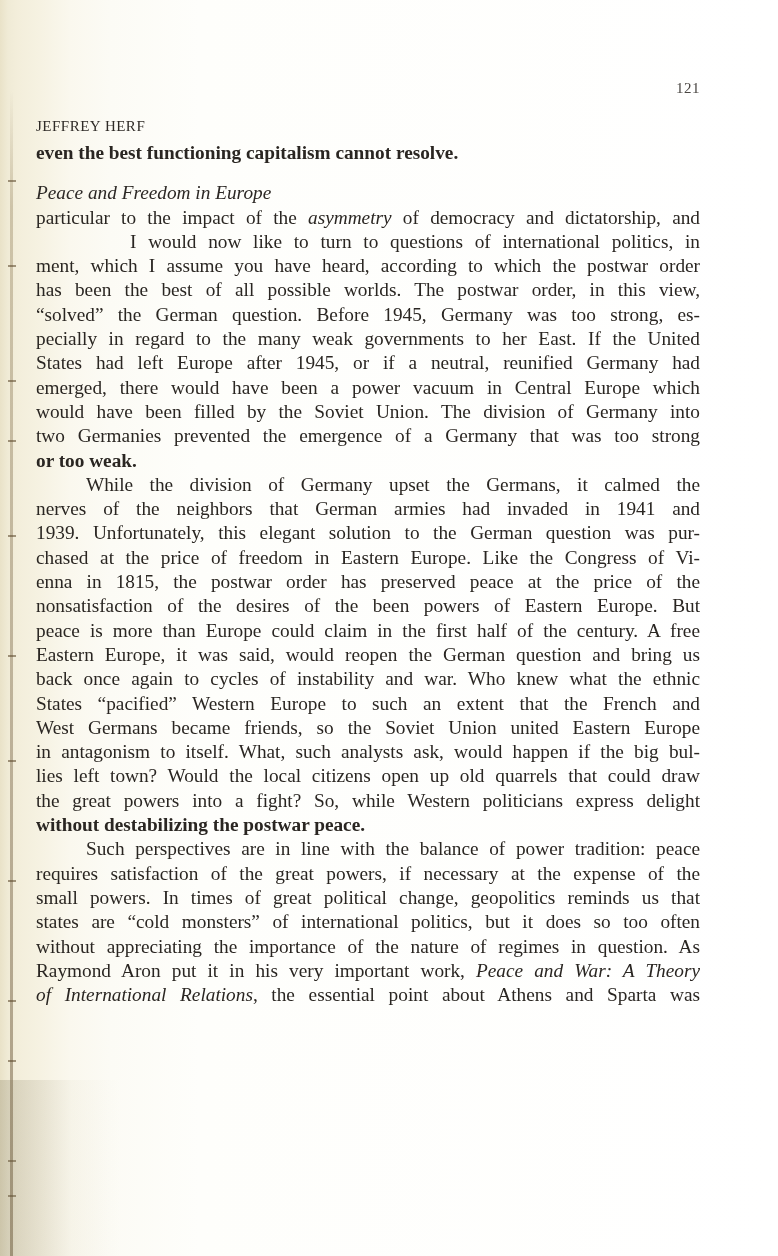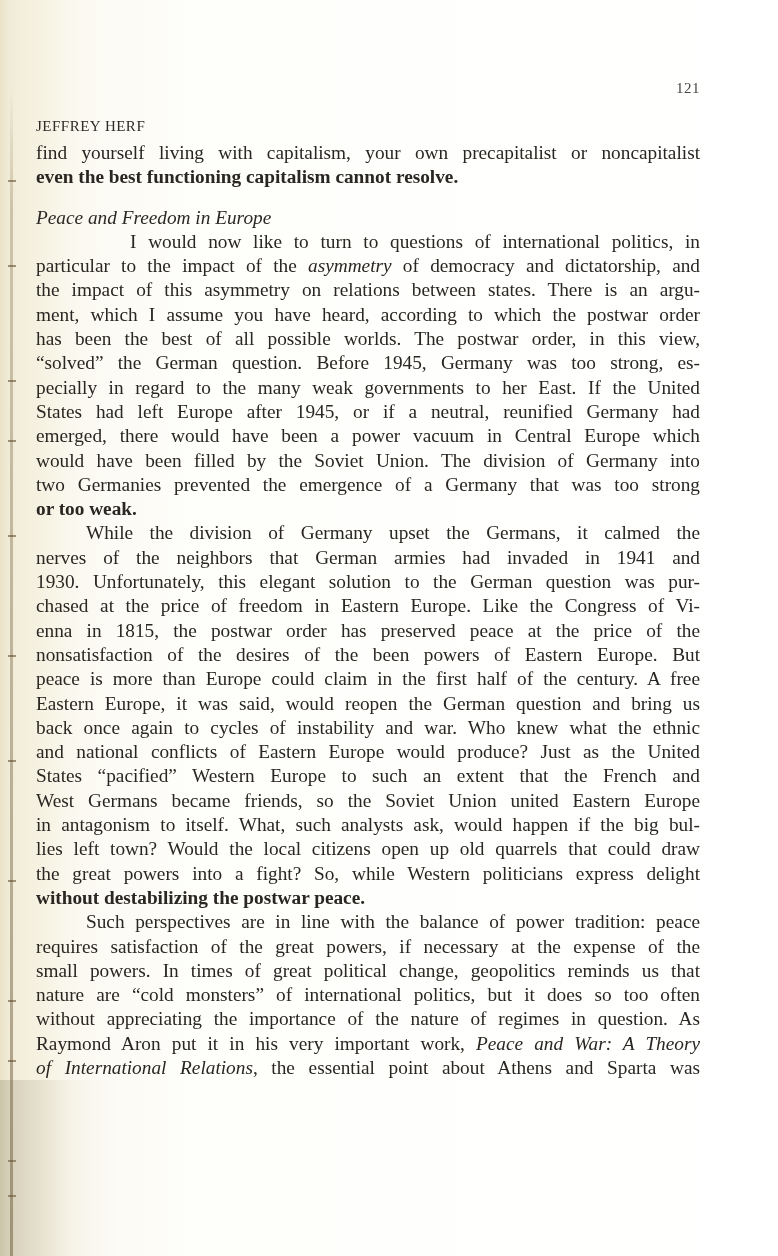--- a/index.html
+++ b/index.html
@@ -135,58 +135,55 @@
   <div class="tick" style="top:1195px"></div>
   <div class="bind-shadow"></div>
 
   <div class="running-head">
     <span class="author">JEFFREY HERF</span>
     <span class="page-num">121</span>
   </div>
 
   <div class="text-block">
 
-    <span class="line">find yourself living with capitalism, your own precapitalist or noncapitalist</span>
     <span class="line last">even the best functioning capitalism cannot resolve.</span>
 
     <span class="gap"></span>
 
     <span class="heading">Peace and Freedom in Europe</span>
 
+    <span class="line"><span>particular to the impact of the </span><em>asymmetry</em><span> of democracy and dictatorship, and</span></span>
     <span class="line indent-big">I would now like to turn to questions of international politics, in</span>
-    <span class="line"><span>particular to the impact of the </span><em>asymmetry</em><span> of democracy and dictatorship, and</span></span>
-    <span class="line">the impact of this asymmetry on relations between states. There is an argu-</span>
     <span class="line">ment, which I assume you have heard, according to which the postwar order</span>
     <span class="line">has been the best of all possible worlds. The postwar order, in this view,</span>
     <span class="line">“solved” the German question. Before 1945, Germany was too strong, es-</span>
     <span class="line">pecially in regard to the many weak governments to her East. If the United</span>
     <span class="line">States had left Europe after 1945, or if a neutral, reunified Germany had</span>
     <span class="line">emerged, there would have been a power vacuum in Central Europe which</span>
     <span class="line">would have been filled by the Soviet Union. The division of Germany into</span>
     <span class="line">two Germanies prevented the emergence of a Germany that was too strong</span>
     <span class="line last">or too weak.</span>
 
     <span class="line indent">While the division of Germany upset the Germans, it calmed the</span>
     <span class="line">nerves of the neighbors that German armies had invaded in 1941 and</span>
-    <span class="line">1930. Unfortunately, this elegant solution to the German question was pur-</span>
+    <span class="line">1939. Unfortunately, this elegant solution to the German question was pur-</span>
     <span class="line">chased at the price of freedom in Eastern Europe. Like the Congress of Vi-</span>
     <span class="line">enna in 1815, the postwar order has preserved peace at the price of the</span>
     <span class="line">nonsatisfaction of the desires of the been powers of Eastern Europe. But</span>
     <span class="line">peace is more than Europe could claim in the first half of the century. A free</span>
     <span class="line">Eastern Europe, it was said, would reopen the German question and bring us</span>
     <span class="line">back once again to cycles of instability and war. Who knew what the ethnic</span>
-    <span class="line">and national conflicts of Eastern Europe would produce? Just as the United</span>
     <span class="line">States “pacified” Western Europe to such an extent that the French and</span>
     <span class="line">West Germans became friends, so the Soviet Union united Eastern Europe</span>
     <span class="line">in antagonism to itself. What, such analysts ask, would happen if the big bul-</span>
     <span class="line">lies left town? Would the local citizens open up old quarrels that could draw</span>
     <span class="line">the great powers into a fight? So, while Western politicians express delight</span>
     <span class="line last">without destabilizing the postwar peace.</span>
 
     <span class="line indent">Such perspectives are in line with the balance of power tradition: peace</span>
     <span class="line">requires satisfaction of the great powers, if necessary at the expense of the</span>
     <span class="line">small powers. In times of great political change, geopolitics reminds us that</span>
-    <span class="line">nature are “cold monsters” of international politics, but it does so too often</span>
+    <span class="line">states are “cold monsters” of international politics, but it does so too often</span>
     <span class="line">without appreciating the importance of the nature of regimes in question. As</span>
     <span class="line"><span>Raymond Aron put it in his very important work, </span><em>Peace and War: A Theory</em></span>
     <span class="line"><em>of International Relations</em><span>, the essential point about Athens and Sparta was</span></span>
   </div>
 </div>
 
 </body></html>

